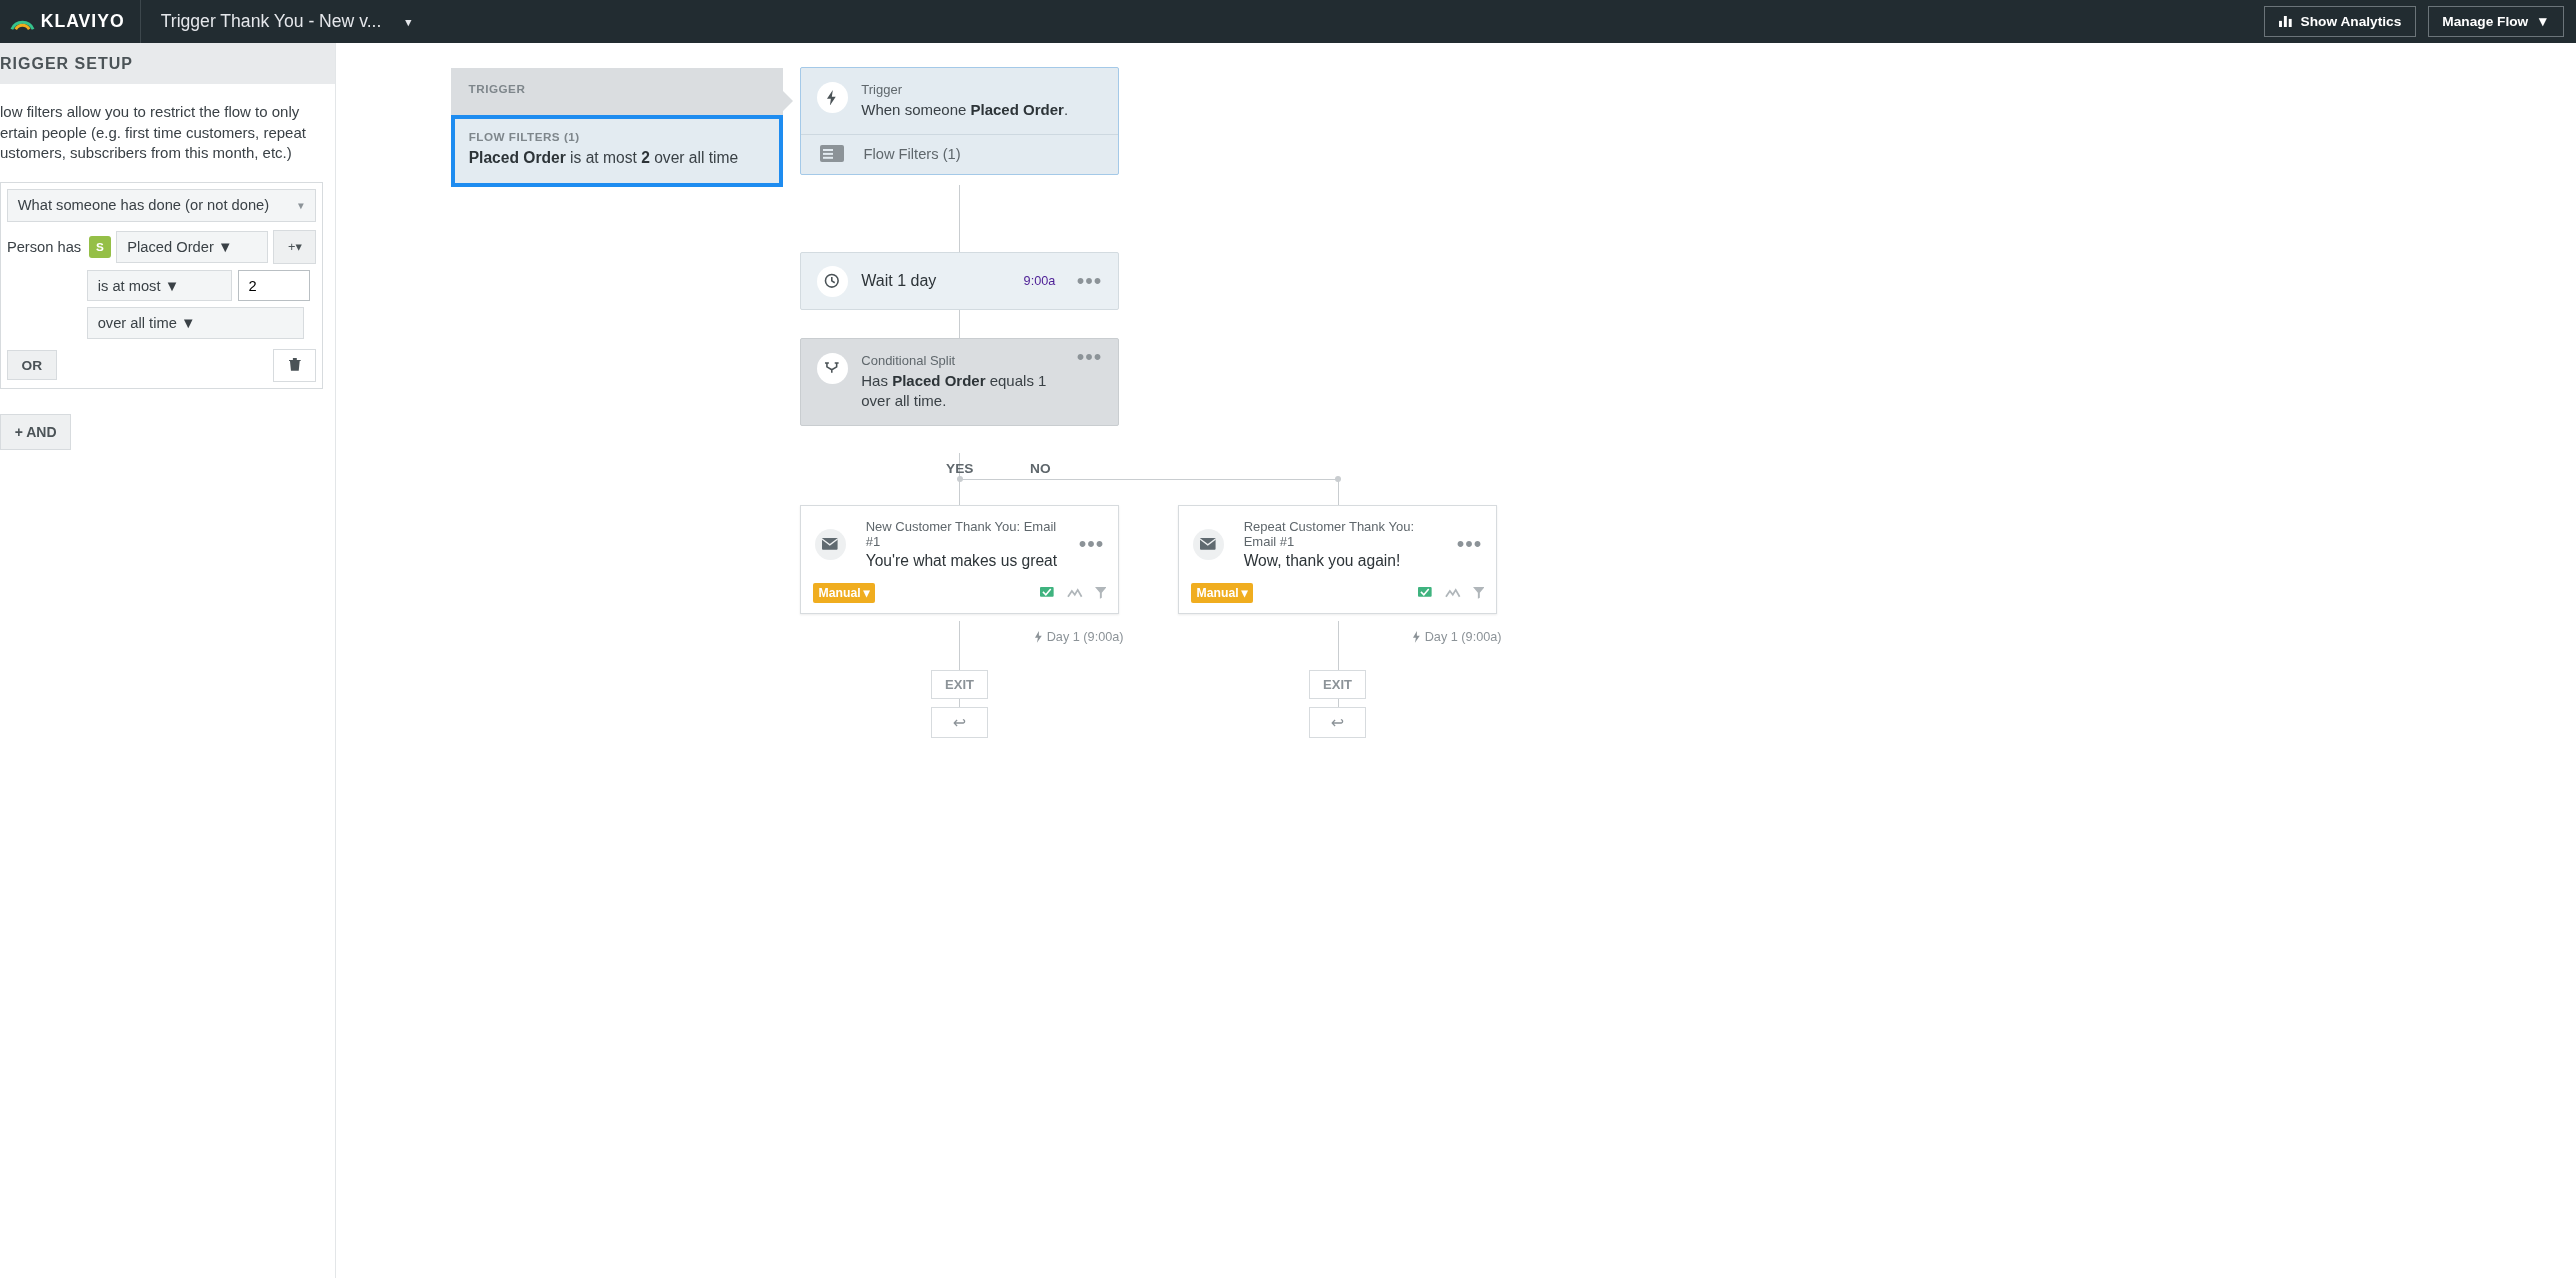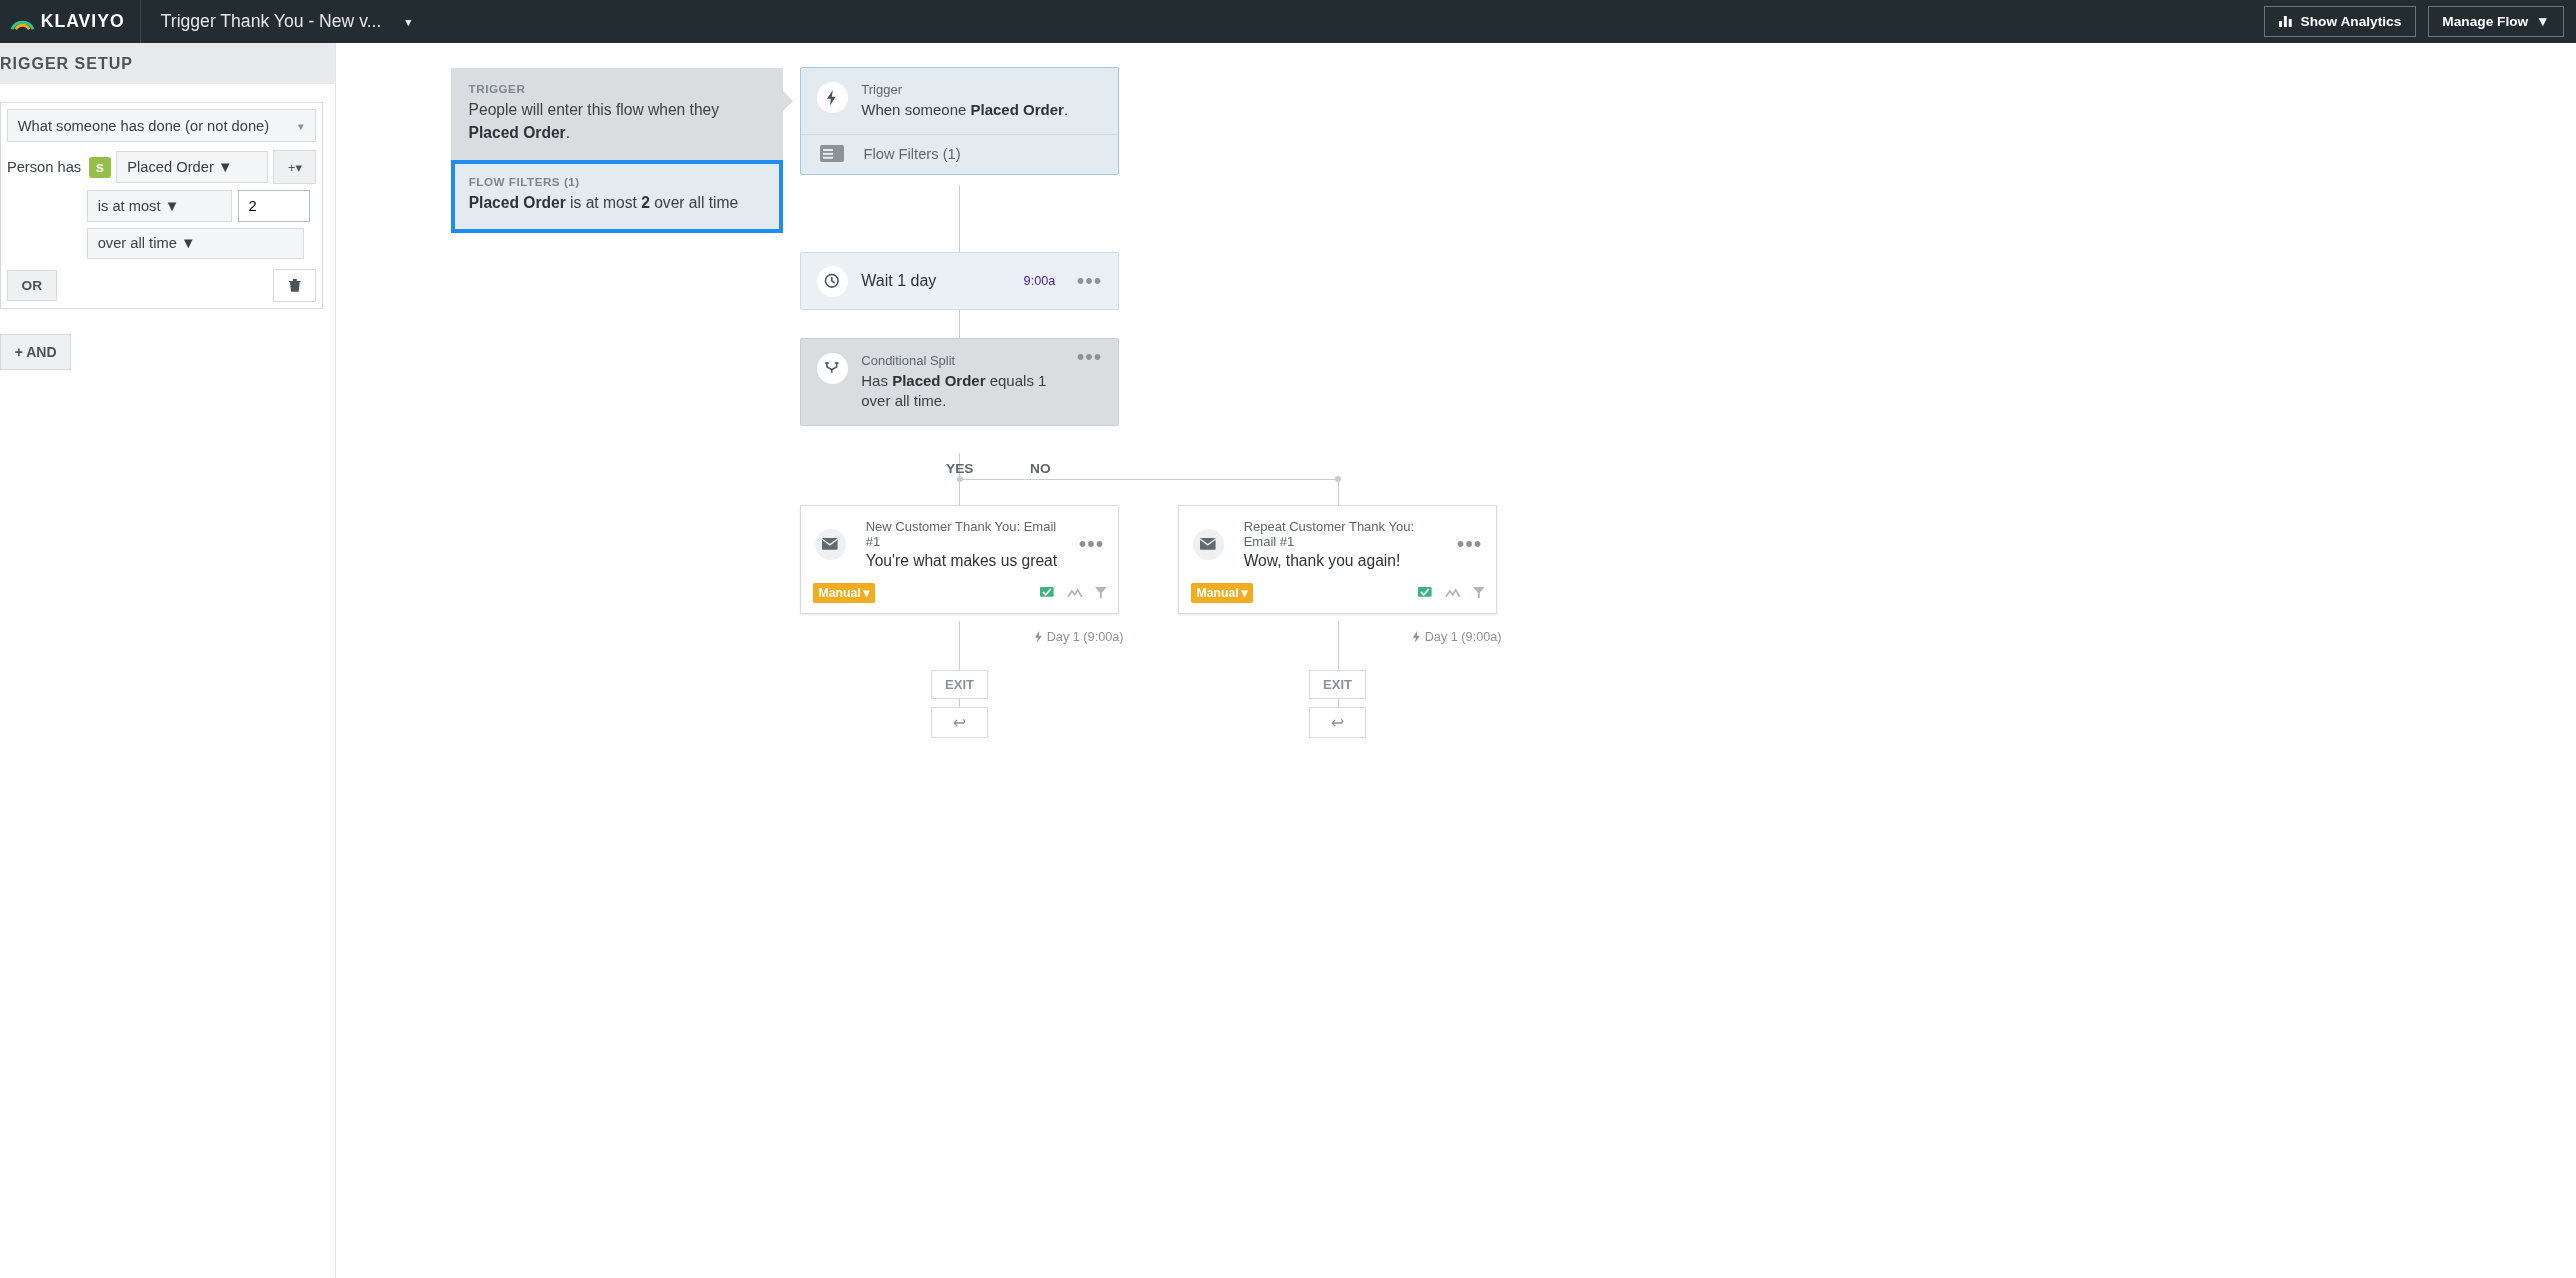--- a/index.html
+++ b/index.html
@@ -152,20 +152,21 @@
   </button>
   <button class="top-btn">
     <span>Manage Flow</span>
     <span class="caret">▼</span>
   </button>
 </div>
 
 <div class="left-panel">
   <div class="panel-header">RIGGER SETUP</div>
   <div class="panel-body">
+    <div class="help-text">low filters allow you to restrict the flow to only ertain people (e.g. first time customers, repeat ustomers, subscribers from this month, etc.)</div>
 
     <div class="filter-group">
       <div class="select-like full">
         <span>What someone has done (or not done)</span>
         <span class="chev">▼</span>
       </div>
 
       <div class="row">
         <span class="row-label">Person has</span>
         <span class="shopify-ico">S</span>
@@ -221,23 +222,20 @@
     <div class="vline l7"></div>
     <div class="vline l8"></div>
     <div class="vline l9"></div>
     <div class="dot d1"></div>
     <div class="dot d2"></div>
 
     <div class="trigger-pop">
       <div class="trigger-top">
         <div class="arrow-right"></div>
         <div class="pop-label">TRIGGER</div>
-        <div class="pop-text">
-          <span>People will enter this flow when they </span><b>Placed Order</b>.
-        </div>
       </div>
       <div class="trigger-bot">
         <div class="pop-label">FLOW FILTERS (1)</div>
         <div class="pop-text">
           <b>Placed Order</b><span> is at most </span><b>2</b><span> over all time</span>
         </div>
       </div>
     </div>
 
     <div class="node node-trigger">

